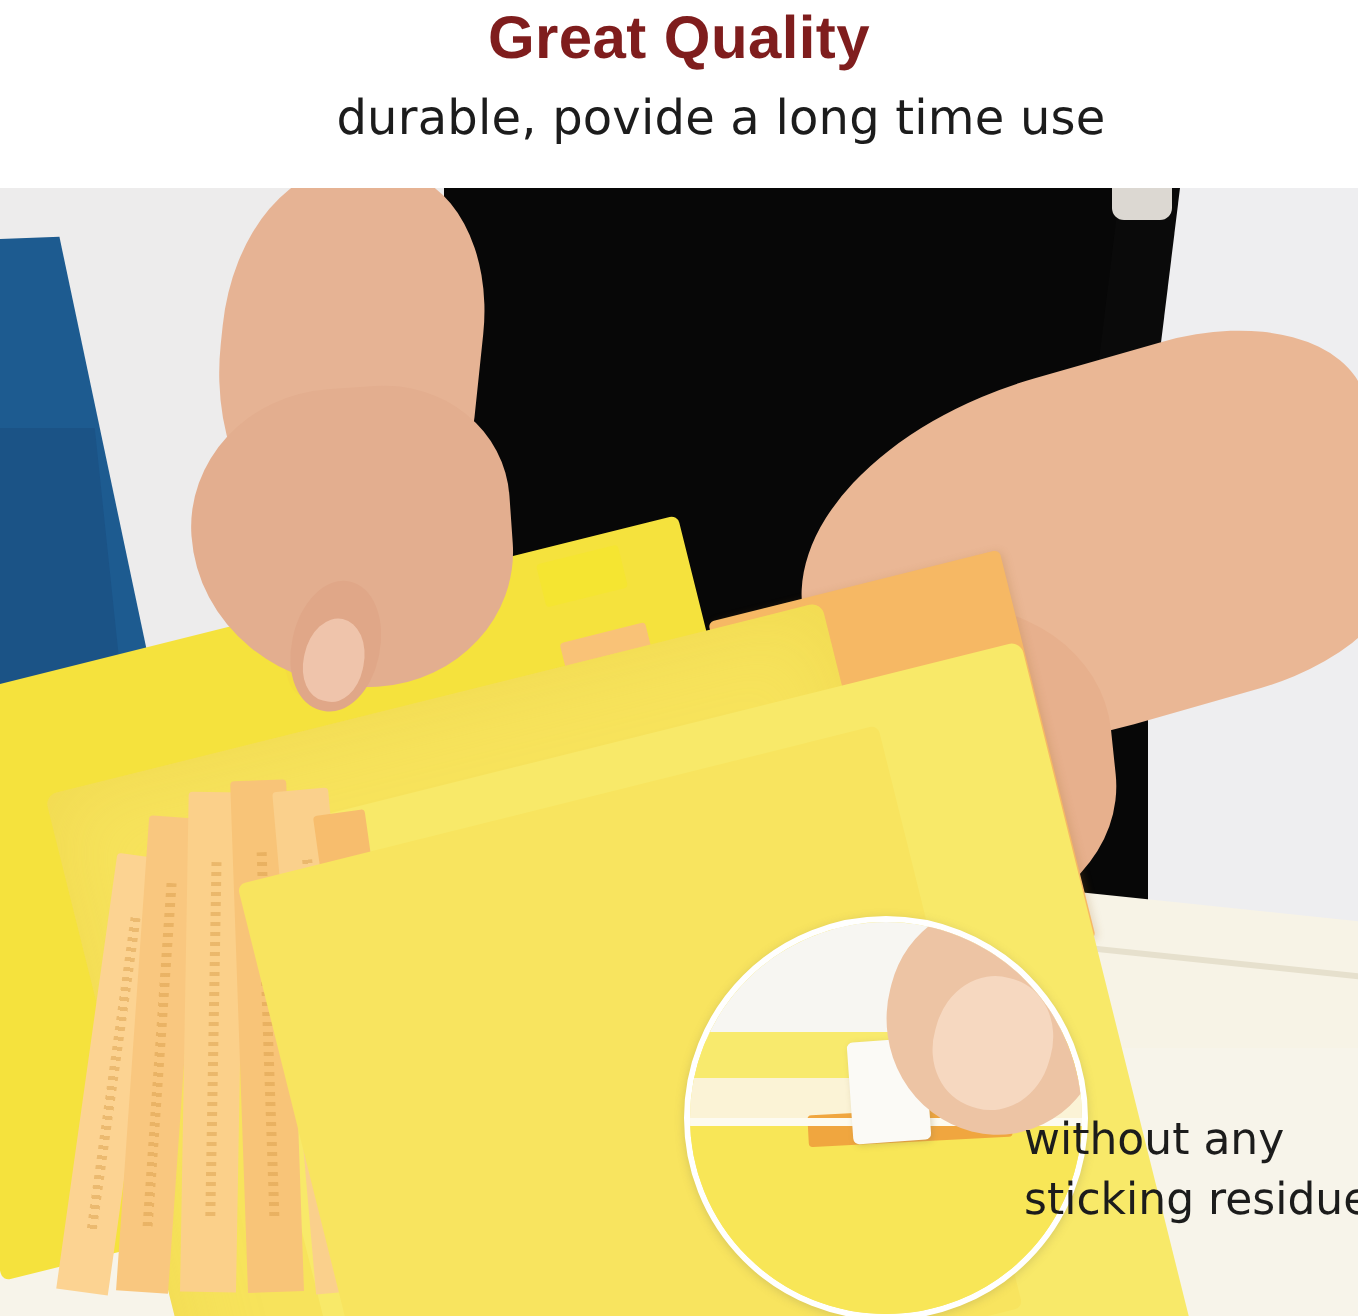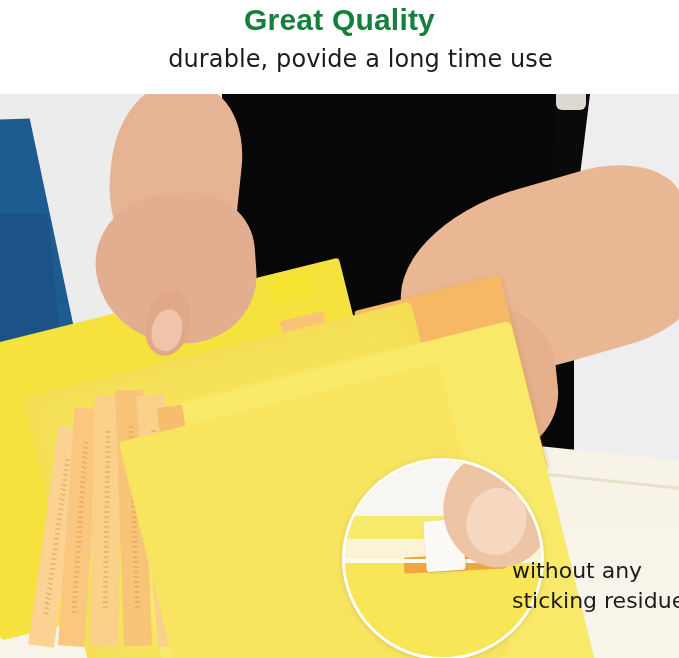--- a/index.html
+++ b/index.html
@@ -4,21 +4,21 @@
 <style>
   html,body{margin:0;padding:0;background:#ffffff;}
   body{width:679px;height:658px;overflow:hidden;
        font-family:"Liberation Sans","DejaVu Sans",sans-serif;}
 
   .page{position:relative;width:679px;height:658px;background:#ffffff;overflow:hidden;}
 
   
   .header-band{position:absolute;left:0;top:0;width:679px;height:94px;background:#ffffff;z-index:30;}
   .headline{position:absolute;left:0;top:3px;width:679px;text-align:center;
-            font-size:30px;font-weight:bold;letter-spacing:.2px;color:#15803d;
+            font-size:30px;font-weight:bold;letter-spacing:.2px;color:#7f1d1d;
             font-family:"Liberation Sans",sans-serif;}
   .subhead{position:absolute;left:0;top:45px;width:679px;text-align:center;
            font-size:24px;font-weight:400;color:#1c1c1c;letter-spacing:.1px;
            font-family:"DejaVu Sans",sans-serif;padding-left:21px;}
 
   
   .photo{position:absolute;left:0;top:94px;width:679px;height:564px;overflow:hidden;background:#efeff1;}
 
   
   .wall-left{position:absolute;left:0;top:0;width:230px;height:330px;background:#edecec;}

